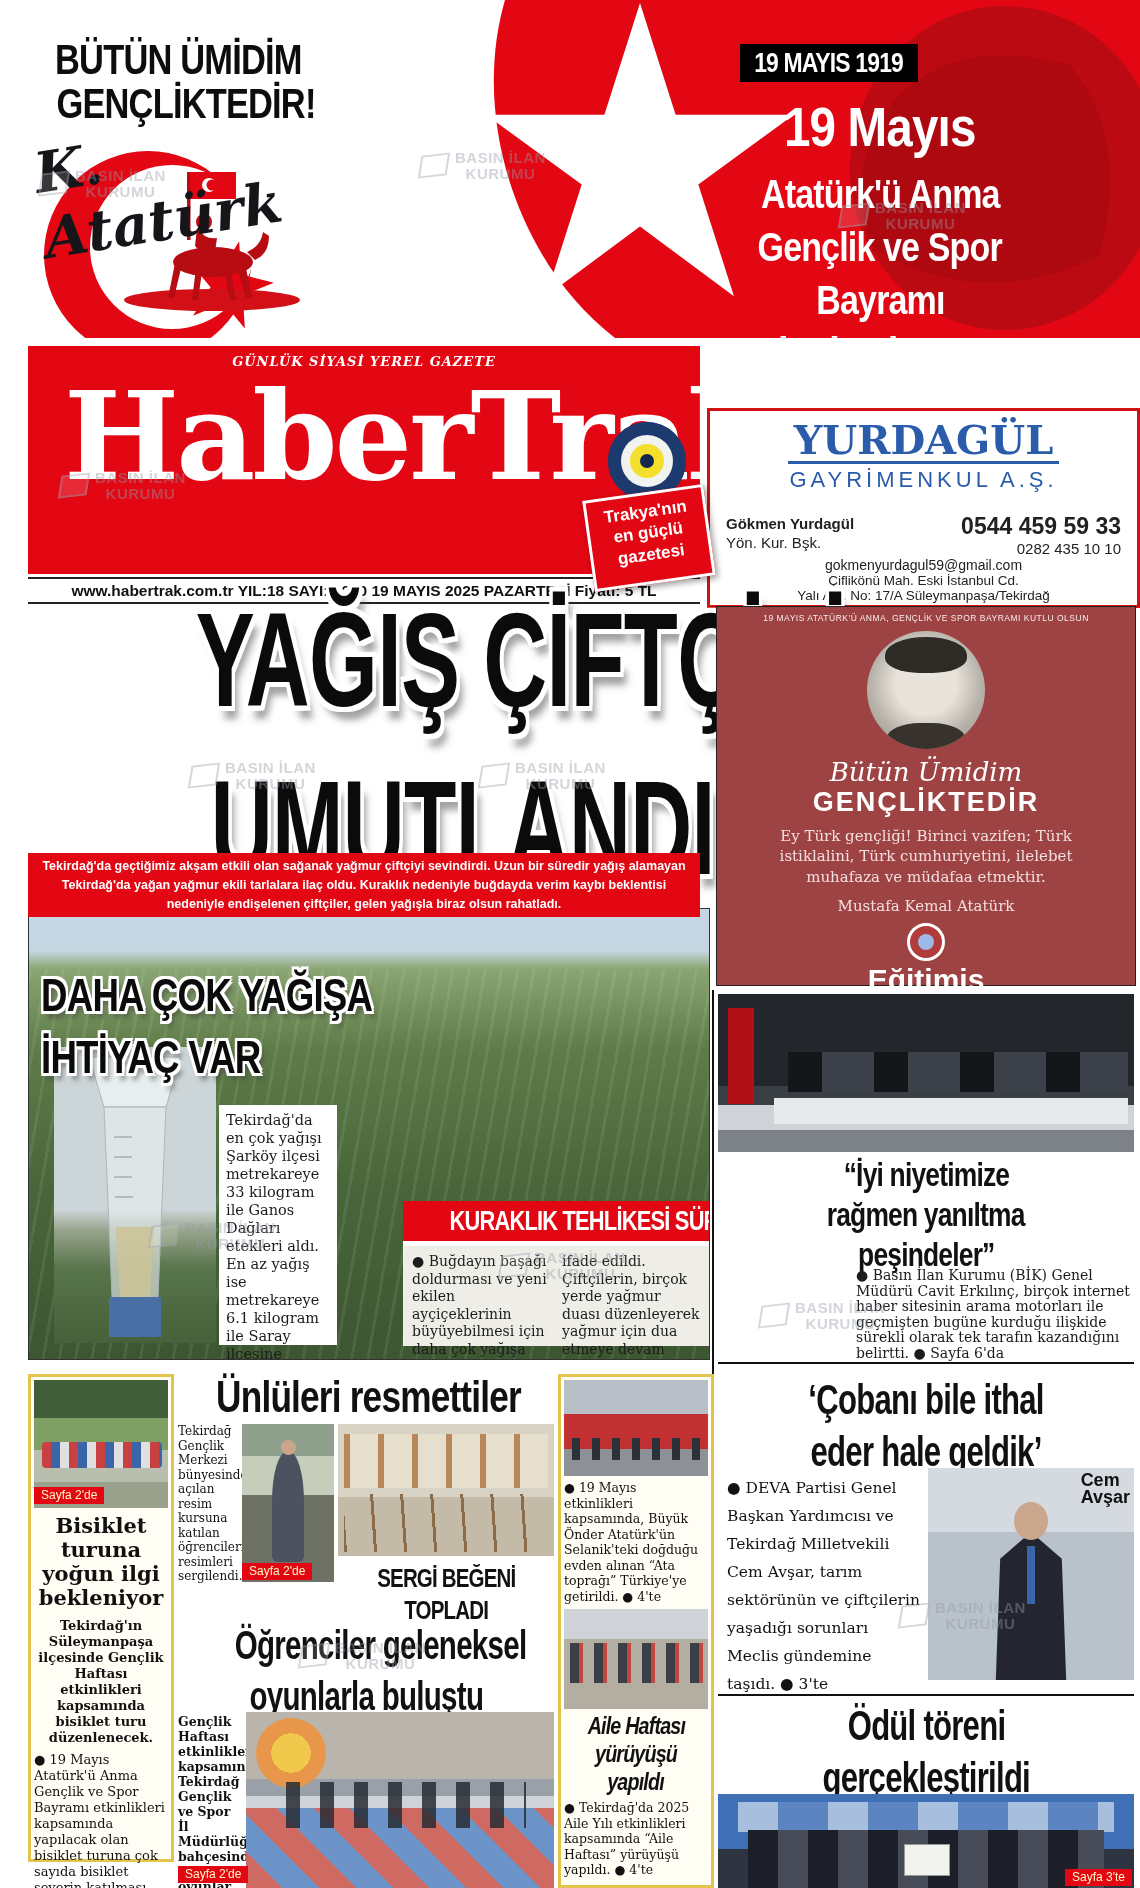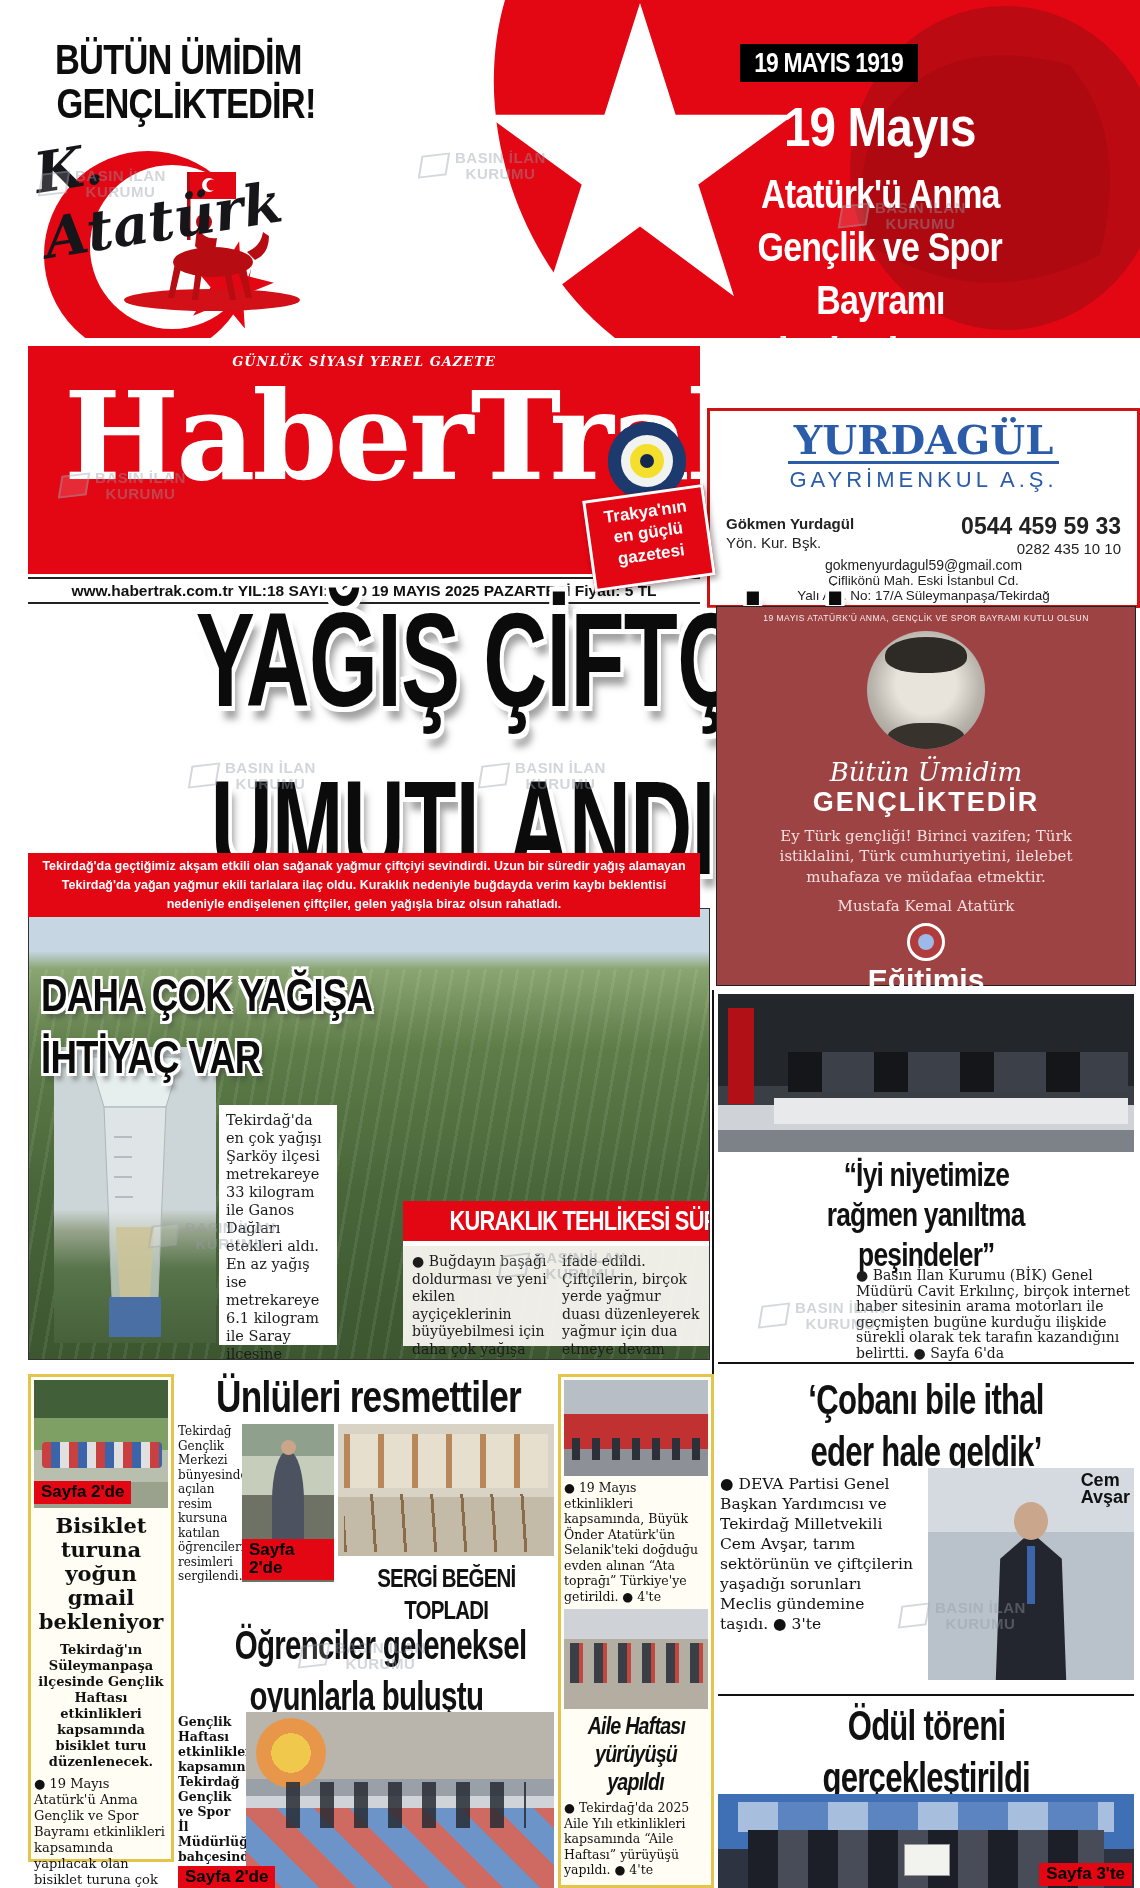--- a/index.html
+++ b/index.html
@@ -12,21 +12,21 @@
   .white{color:#fff;}
   
   .cond{display:inline-block;white-space:nowrap;font-weight:bold;
         transform:scaleX(var(--sx,.75));transform-origin:center;letter-spacing:-1px;}
   
   .out{color:#0b0b0b;text-shadow:-5px -5px 0 #fff,5px -5px 0 #fff,-5px 5px 0 #fff,5px 5px 0 #fff,
        0 -5px 0 #fff,0 5px 0 #fff,-5px 0 0 #fff,5px 0 0 #fff,9px 13px 9px rgba(70,70,70,.5);}
   .out2{color:#0b0b0b;text-shadow:-3px -3px 0 #fff,3px -3px 0 #fff,-3px 3px 0 #fff,3px 3px 0 #fff,
        0 -3px 0 #fff,0 3px 0 #fff,-3px 0 0 #fff,3px 0 0 #fff,5px 7px 6px rgba(60,60,60,.55);}
   .photo{position:absolute;overflow:hidden;}
-  .badge{position:absolute;background:#e30613;color:#000000;font-weight:bold;font-size:17px;
+  .badge{position:absolute;background:#e30613;color:#fef9c3;font-weight:normal;font-size:12px;
          padding:2px 7px;line-height:1.1;z-index:4;}
   .ybox{border:3px solid #e3c44d;background:#fffdf4;}
   
   .wm{position:absolute;z-index:6;pointer-events:none;display:flex;align-items:center;gap:7px;}
   .wm .cube{width:24px;height:19px;border:2px solid rgba(148,156,168,.40);
             transform:skewX(-16deg) rotate(-7deg);background:rgba(255,255,255,.15);}
   .wm .t{font-weight:bold;font-size:15px;line-height:1.05;color:rgba(148,156,168,.42);
          letter-spacing:.5px;text-align:center;}
 </style>
 </head>
@@ -186,21 +186,21 @@
     <div style="line-height:34px;"><span class="cond" style="--sx:.8;font-size:33px;">peşindeler”</span></div>
   </div>
   <div class="abs ser" style="left:856px;top:1268px;width:278px;font-size:14px;line-height:15.5px;color:#1b1b1b;">● Basın İlan Kurumu (BİK) Genel Müdürü Cavit Erkılınç, birçok internet haber sitesinin arama motorları ile geçmişten bugüne kurduğu ilişkide sürekli olarak tek tarafın kazandığını belirtti. ● Sayfa 6'da</div>
   <div class="abs" style="left:718px;top:1362px;width:416px;height:2px;background:#111;"></div>
 
   <div class="abs ybox" style="left:28px;top:1374px;width:146px;height:488px;box-sizing:border-box;padding:3px;">
     <div class="photo" style="position:relative;width:100%;height:128px;background:linear-gradient(180deg,#41603a 0 30%,#7fa065 30% 55%,#b9bfae 55% 80%,#9aa18d 80% 100%);">
       <div class="abs" style="left:8px;top:62px;width:120px;height:26px;background:repeating-linear-gradient(90deg,#c84040 0 9px,#3c64a8 9px 18px,#e0e0e0 18px 27px);border-radius:4px;"></div>
       <span class="badge" style="left:0;bottom:4px;">Sayfa 2'de</span>
     </div>
-    <div class="ser c b" style="font-size:21px;line-height:24px;margin-top:6px;color:#101010;">Bisiklet turuna yoğun gmail bekleniyor</div>
+    <div class="ser c b" style="font-size:21px;line-height:24px;margin-top:6px;color:#101010;">Bisiklet turuna yoğun ilgi bekleniyor</div>
     <div class="ser c b" style="font-size:13px;line-height:16px;margin-top:8px;">Tekirdağ'ın Süleymanpaşa ilçesinde Gençlik Haftası etkinlikleri kapsamında bisiklet turu düzenlenecek.</div>
     <div class="ser" style="font-size:13px;line-height:16px;margin-top:6px;">● 19 Mayıs Atatürk'ü Anma Gençlik ve Spor Bayramı etkinlikleri kapsamında yapılacak olan bisiklet turuna çok sayıda bisiklet severin katılması bekleniyor.</div>
   </div>
 
   <div class="abs" style="left:178px;top:1374px;width:376px;height:514px;">
     <div class="c" style="line-height:46px;"><span class="cond" style="--sx:.8;font-size:44px;">Ünlüleri resmettiler</span></div>
     <div class="abs ser" style="left:0;top:50px;width:60px;font-size:12px;line-height:14.5px;">Tekirdağ Gençlik Merkezi bünyesinde açılan resim kursuna katılan öğrencilerin resimleri sergilendi.</div>
     <div class="photo" style="left:64px;top:50px;width:92px;height:158px;background:linear-gradient(180deg,#8fa08c 0 20%,#c7cdbb 20% 45%,#6d7265 45% 100%);">
       <div class="abs" style="left:30px;top:28px;width:32px;height:110px;background:#4c5260;border-radius:45% 45% 6px 6px;"></div>
       <div class="abs" style="left:39px;top:16px;width:15px;height:15px;border-radius:50%;background:#caa58a;"></div>
@@ -241,21 +241,21 @@
       <div style="line-height:25px;"><span class="cond" style="--sx:.82;font-size:24px;">yapıldı</span></div>
     </div>
     <div class="ser" style="font-size:12.5px;line-height:15.5px;margin-top:3px;">● Tekirdağ'da 2025 Aile Yılı etkinlikleri kapsamında “Aile Haftası” yürüyüşü yapıldı. ● 4'te</div>
   </div>
 
   <div class="abs" style="left:718px;top:1378px;width:416px;height:510px;">
     <div class="c">
       <div style="line-height:43px;"><span class="cond" style="--sx:.74;font-size:42px;">‘Çobanı bile ithal</span></div>
       <div style="line-height:43px;"><span class="cond" style="--sx:.74;font-size:42px;">eder hale geldik’</span></div>
     </div>
-    <div class="abs ser" style="left:2px;top:96px;width:196px;font-size:15.5px;line-height:20px;">● DEVA Partisi Genel Başkan Yardımcısı ve Tekirdağ Milletvekili Cem Avşar, tarım sektörünün ve çiftçilerin yaşadığı sorunları Meclis gündemine taşıdı. ● 3'te</div>
+    <div class="abs ser" style="left:9px;top:96px;width:196px;font-size:15.5px;line-height:28px;">● DEVA Partisi Genel Başkan Yardımcısı ve Tekirdağ Milletvekili Cem Avşar, tarım sektörünün ve çiftçilerin yaşadığı sorunları Meclis gündemine taşıdı. ● 3'te</div>
     <div class="photo" style="left:210px;top:90px;width:206px;height:212px;background:linear-gradient(180deg,#d4dae0 0 30%,#b9c2cb 30% 100%);">
       <div class="abs" style="left:48px;top:64px;width:110px;height:148px;background:#23262e;clip-path:polygon(18% 100%,22% 18%,50% 0,78% 18%,82% 100%);"></div>
       <div class="abs" style="left:86px;top:34px;width:34px;height:38px;border-radius:50%;background:#caa78c;"></div>
       <div class="abs" style="left:99px;top:78px;width:8px;height:58px;background:#3c64a8;"></div>
       <div class="abs b" style="right:4px;top:4px;text-align:left;font-size:18px;line-height:17px;color:#111;">
         <div>Cem</div>
         <div>Avşar</div>
       </div>
     </div>
     <div class="abs" style="left:0;top:316px;width:416px;height:2px;background:#111;"></div>

